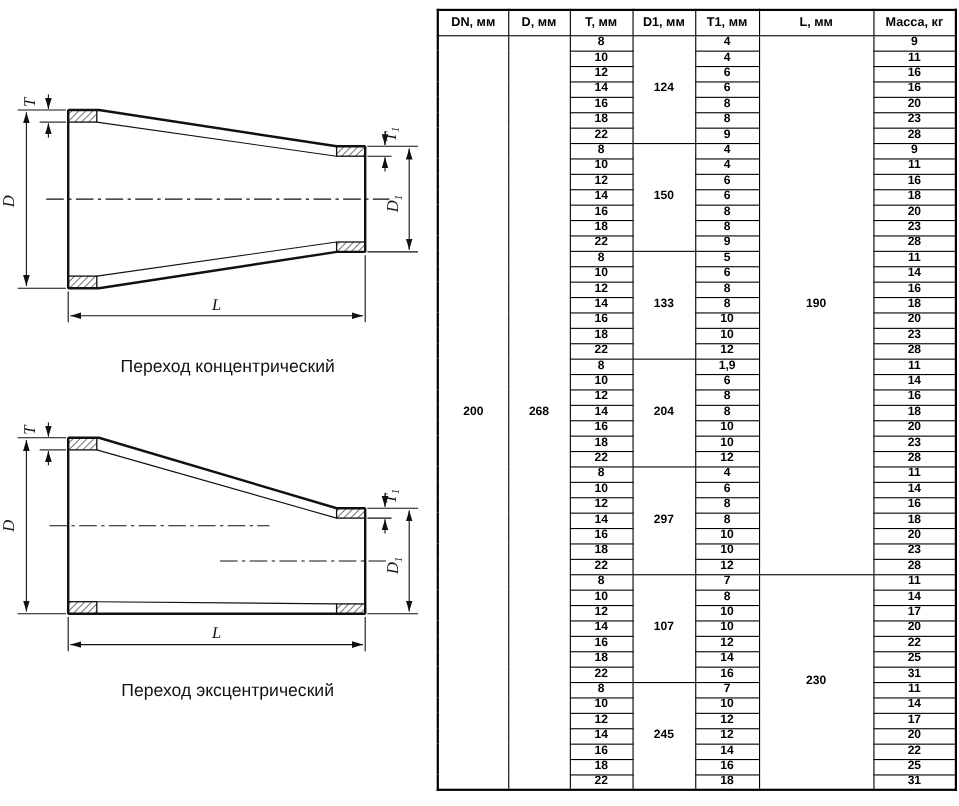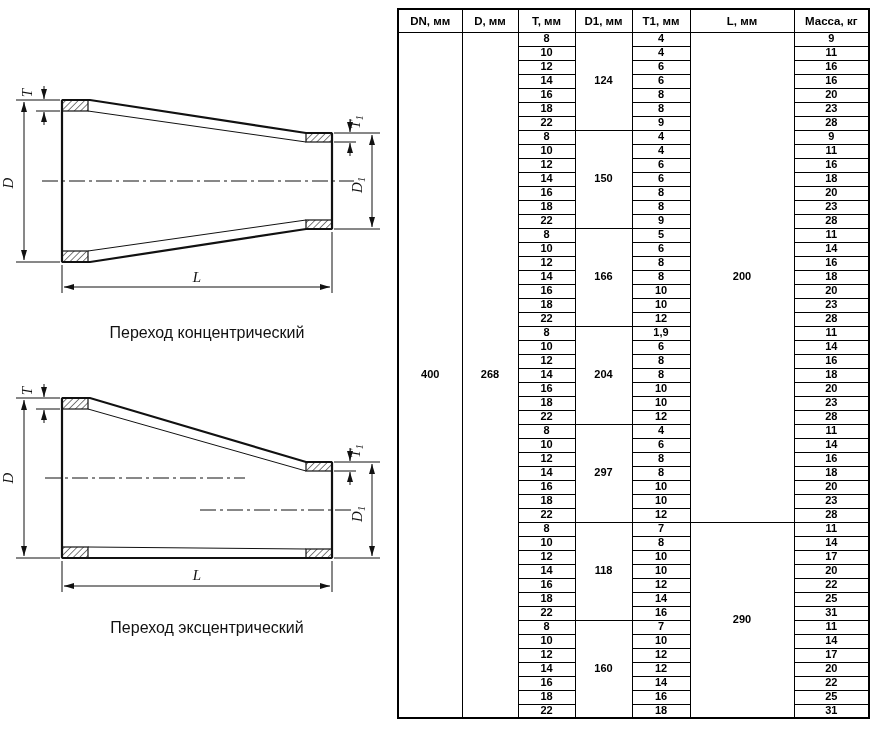--- a/index.html
+++ b/index.html
@@ -179,26 +179,26 @@
           <th>D, мм</th>
           <th>T, мм</th>
           <th>D1, мм</th>
           <th>T1, мм</th>
           <th>L, мм</th>
           <th>Масса, кг</th>
         </tr>
     </thead>
     <tbody>
         <tr>
-          <td rowspan="49">400</td>
+          <td rowspan="49">200</td>
           <td rowspan="49">268</td>
           <td>8</td>
           <td rowspan="7">124</td>
           <td>4</td>
-          <td rowspan="35">200</td>
+          <td rowspan="35">190</td>
           <td>9</td>
         </tr>
         <tr>
           <td>10</td>
           <td>4</td>
           <td>11</td>
         </tr>
         <tr>
           <td>12</td>
           <td>6</td>
@@ -255,21 +255,21 @@
           <td>8</td>
           <td>23</td>
         </tr>
         <tr>
           <td>22</td>
           <td>9</td>
           <td>28</td>
         </tr>
         <tr>
           <td>8</td>
-          <td rowspan="7">166</td>
+          <td rowspan="7">133</td>
           <td>5</td>
           <td>11</td>
         </tr>
         <tr>
           <td>10</td>
           <td>6</td>
           <td>14</td>
         </tr>
         <tr>
           <td>12</td>
@@ -363,23 +363,23 @@
           <td>10</td>
           <td>23</td>
         </tr>
         <tr>
           <td>22</td>
           <td>12</td>
           <td>28</td>
         </tr>
         <tr>
           <td>8</td>
-          <td rowspan="7">118</td>
+          <td rowspan="7">107</td>
           <td>7</td>
-          <td rowspan="14">290</td>
+          <td rowspan="14">230</td>
           <td>11</td>
         </tr>
         <tr>
           <td>10</td>
           <td>8</td>
           <td>14</td>
         </tr>
         <tr>
           <td>12</td>
           <td>10</td>
@@ -400,21 +400,21 @@
           <td>14</td>
           <td>25</td>
         </tr>
         <tr>
           <td>22</td>
           <td>16</td>
           <td>31</td>
         </tr>
         <tr>
           <td>8</td>
-          <td rowspan="7">160</td>
+          <td rowspan="7">245</td>
           <td>7</td>
           <td>11</td>
         </tr>
         <tr>
           <td>10</td>
           <td>10</td>
           <td>14</td>
         </tr>
         <tr>
           <td>12</td>

